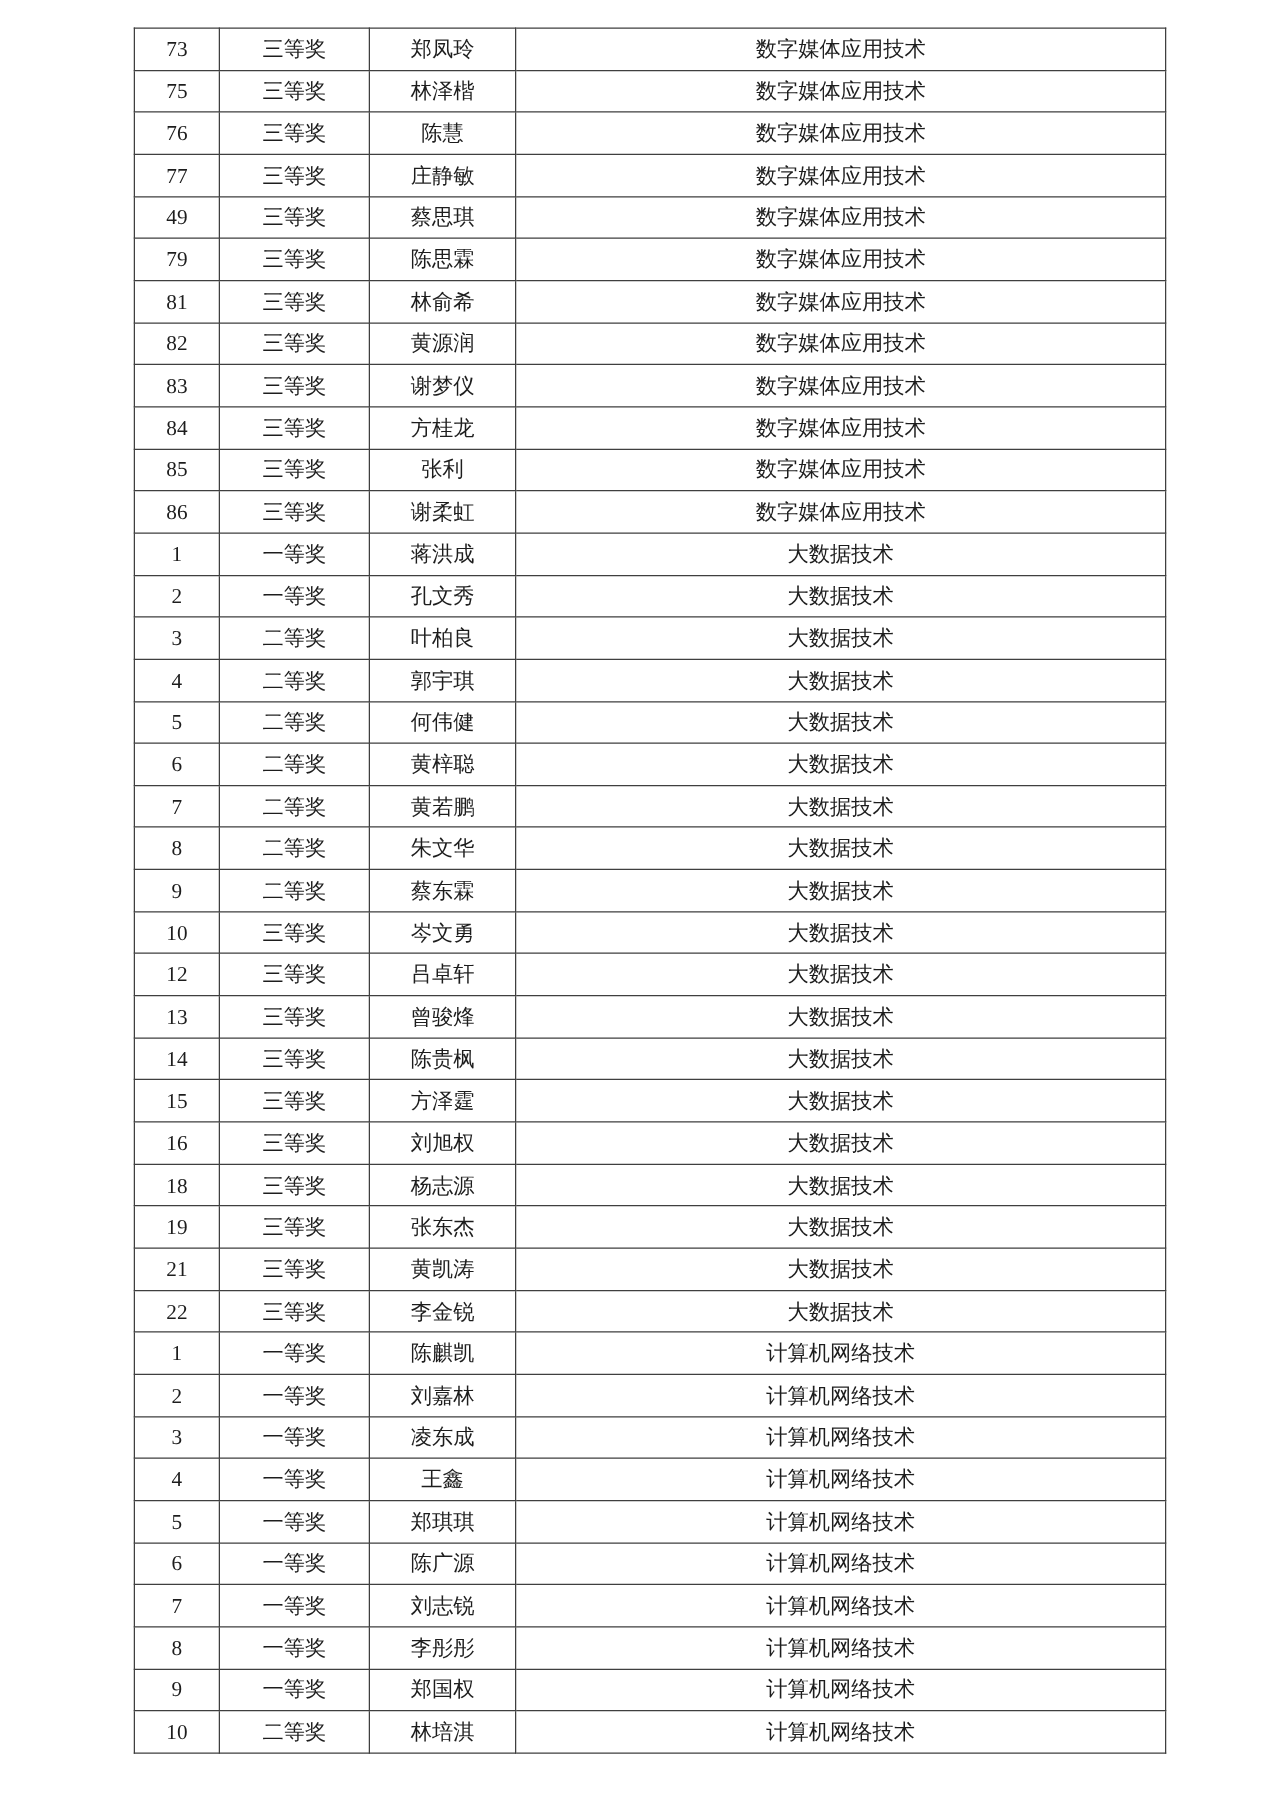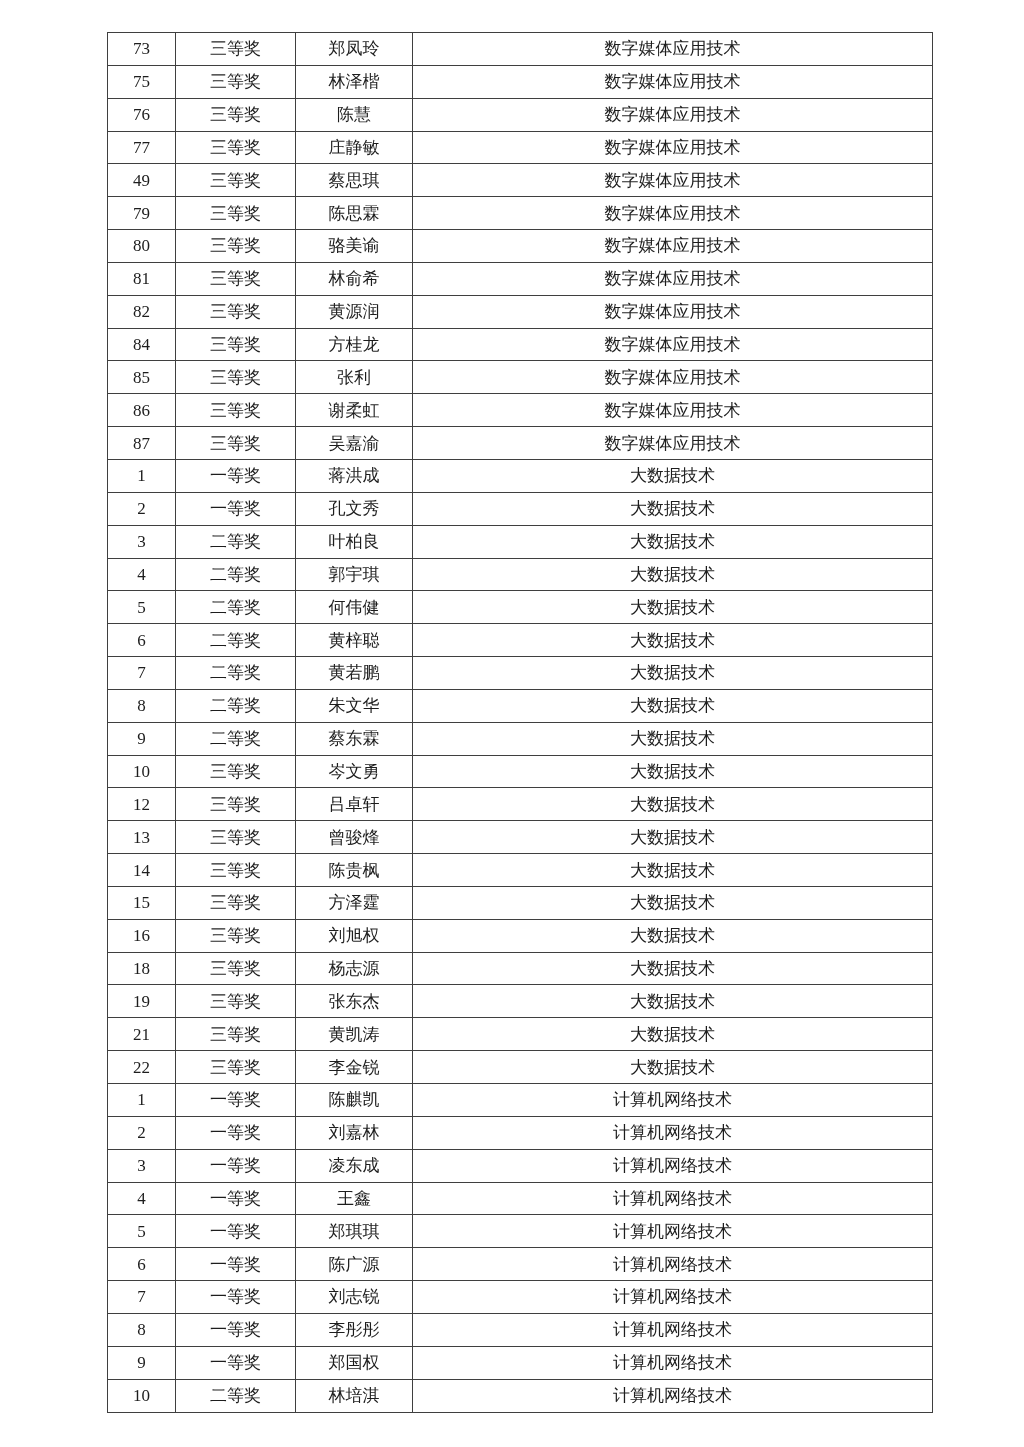--- a/index.html
+++ b/index.html
@@ -14,21 +14,21 @@
   .page {
     position: relative;
     width: 1024px;
     height: 1447px;
     background: #ffffff;
     overflow: hidden;
   }
   table.award-table {
     position: absolute;
     left: 107px;
-    top: 32px;
+    top: 22px;
     width: 825px;
     height: 1381px;
     border-collapse: collapse;
     table-layout: fixed;
     border: 1px solid #3a3a3a;
   }
   table.award-table td {
     border: 1px solid #3f3f3f;
     padding: 0;
     text-align: center;
@@ -93,59 +93,53 @@
           <td>蔡思琪</td>
           <td>数字媒体应用技术</td>
         </tr>
         <tr>
           <td>79</td>
           <td>三等奖</td>
           <td>陈思霖</td>
           <td>数字媒体应用技术</td>
         </tr>
         <tr>
-          <td>80</td>
-          <td>三等奖</td>
-          <td>骆美谕</td>
-          <td>数字媒体应用技术</td>
-        </tr>
-        <tr>
           <td>81</td>
           <td>三等奖</td>
           <td>林俞希</td>
           <td>数字媒体应用技术</td>
         </tr>
         <tr>
           <td>82</td>
           <td>三等奖</td>
           <td>黄源润</td>
           <td>数字媒体应用技术</td>
         </tr>
         <tr>
+          <td>83</td>
+          <td>三等奖</td>
+          <td>谢梦仪</td>
+          <td>数字媒体应用技术</td>
+        </tr>
+        <tr>
           <td>84</td>
           <td>三等奖</td>
           <td>方桂龙</td>
           <td>数字媒体应用技术</td>
         </tr>
         <tr>
           <td>85</td>
           <td>三等奖</td>
           <td>张利</td>
           <td>数字媒体应用技术</td>
         </tr>
         <tr>
           <td>86</td>
           <td>三等奖</td>
           <td>谢柔虹</td>
-          <td>数字媒体应用技术</td>
-        </tr>
-        <tr>
-          <td>87</td>
-          <td>三等奖</td>
-          <td>吴嘉渝</td>
           <td>数字媒体应用技术</td>
         </tr>
         <tr>
           <td>1</td>
           <td>一等奖</td>
           <td>蒋洪成</td>
           <td>大数据技术</td>
         </tr>
         <tr>
           <td>2</td>

